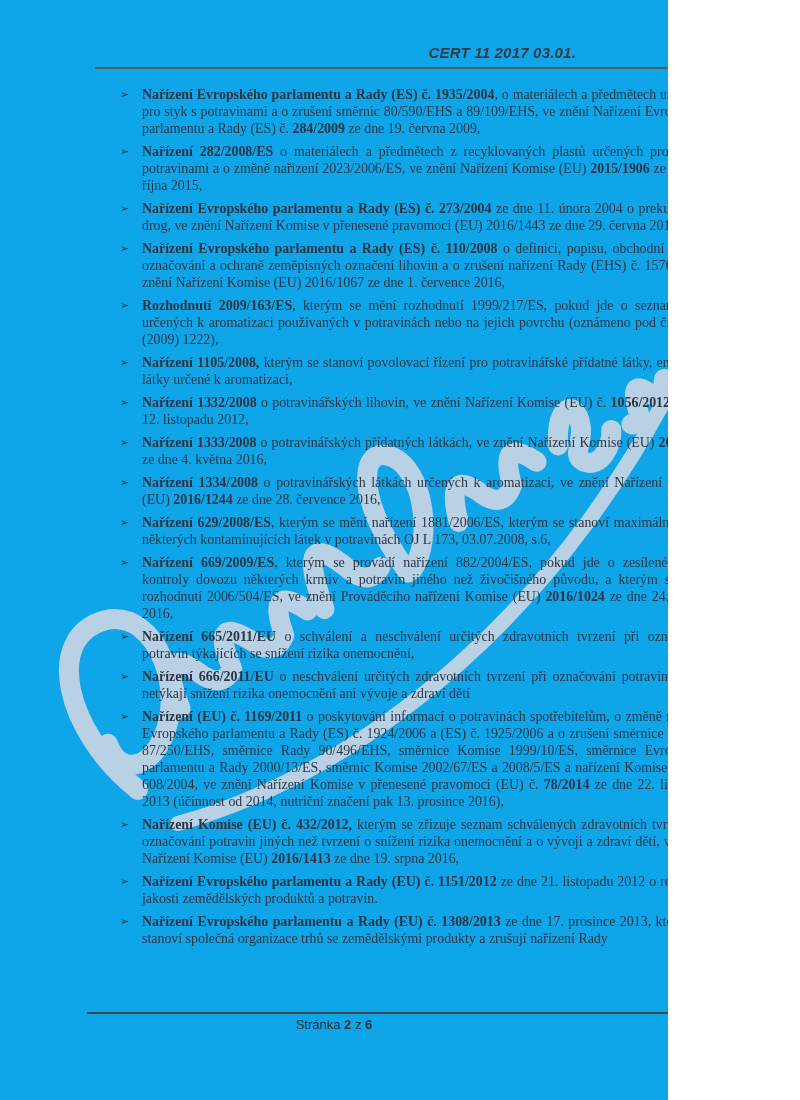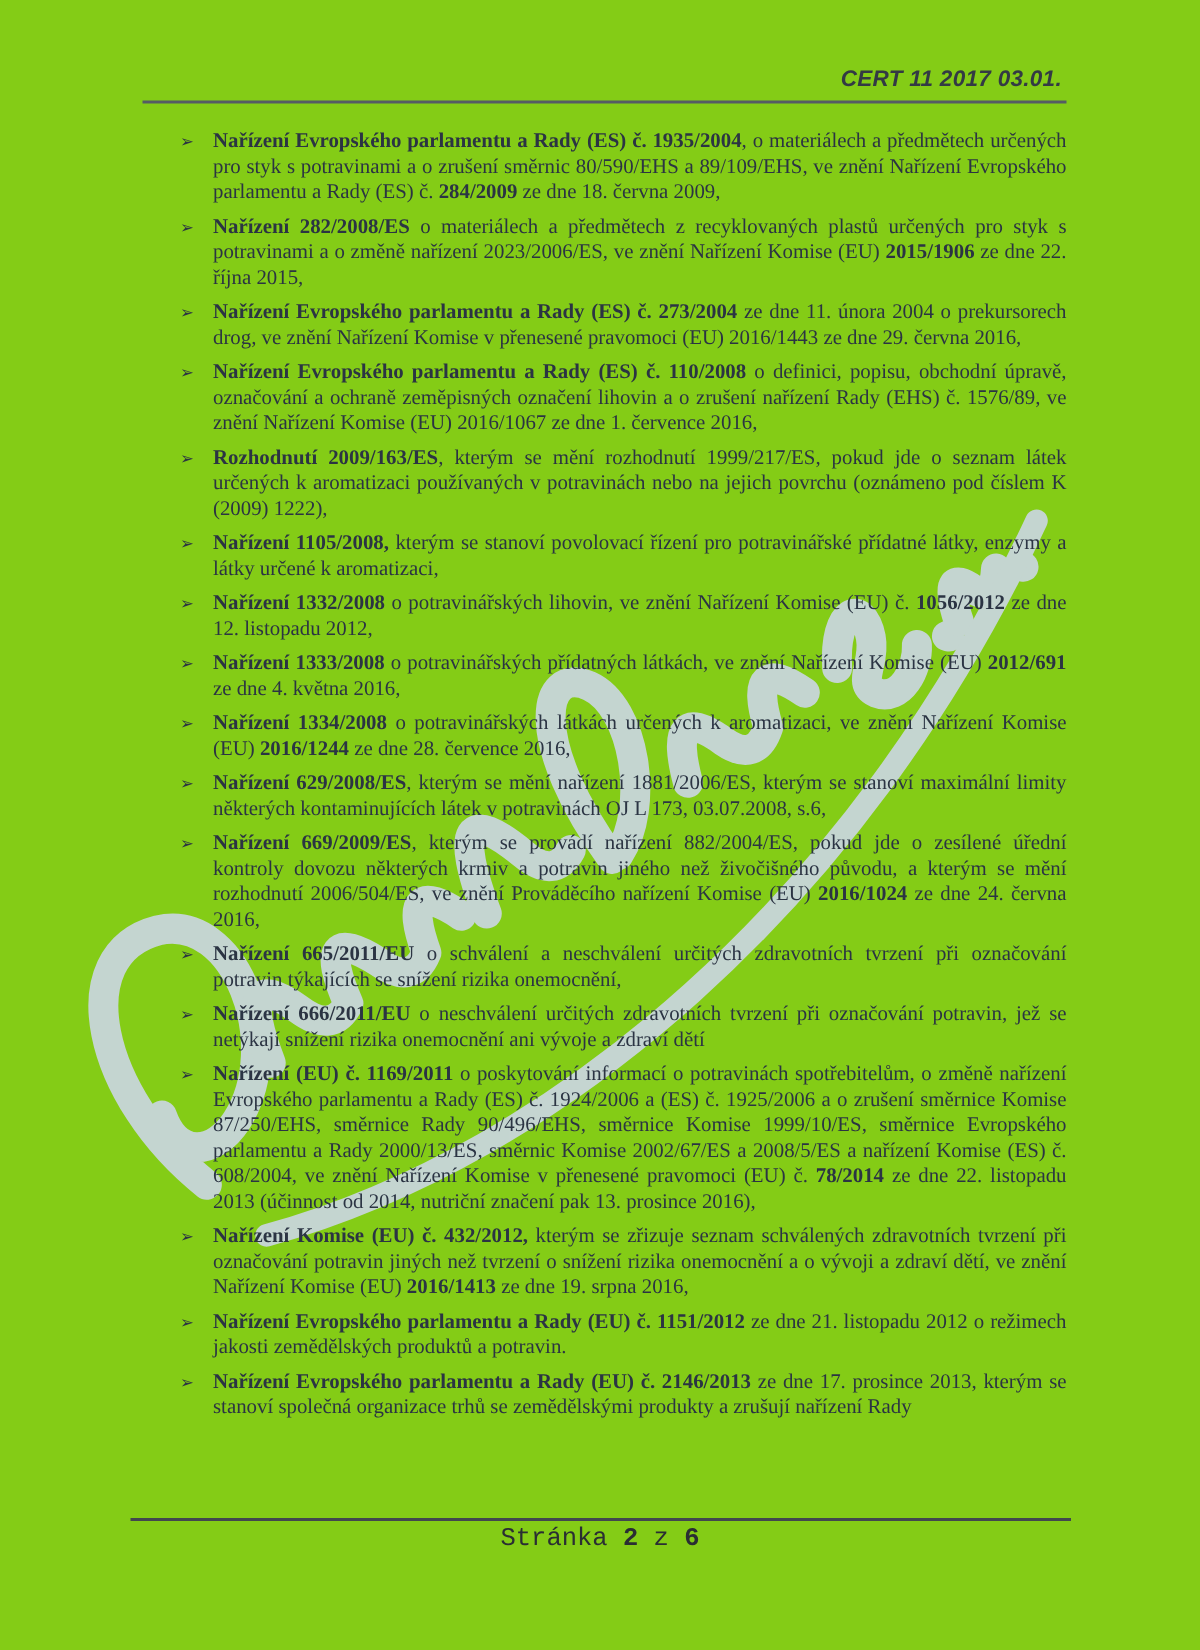--- a/index.html
+++ b/index.html
@@ -1,19 +1,19 @@
 <!DOCTYPE html>
 <html lang="cs"><head>
 <meta charset="utf-8">
 <style>
   html,body{margin:0;padding:0;background:#ffffff;}
   .page{
     position:relative;
-    width:800px;height:1100px;
-    background:#84cc16;
+    width:668px;height:1100px;
+    background:#0ea5e9;
     overflow:hidden;
     font-family:"Liberation Serif", serif;
     color:#2b3443;
   }
   
   .watermark{
     position:absolute;inset:0;
     z-index:0;
     pointer-events:none;
   }
@@ -57,22 +57,22 @@
   .ptext .b{font-weight:bold;}
   
   .footer-rule{
     position:absolute;top:1012px;left:87px;width:627px;height:0;
     border-top:2px solid #42474e;
     z-index:2;
   }
   .page-indicator{
     position:absolute;top:1017px;left:0;right:0;
     text-align:center;
-    font-family:Liberation Mono, monospace;
-    font-size:17px;
+    font-family:Liberation Sans, sans-serif;
+    font-size:13px;
     color:#2a2e33;
     z-index:2;
   }
   .page-indicator .b{font-weight:bold;}
 </style>
 </head>
 <body>
 
 <div class="page">
 
@@ -91,21 +91,21 @@
     </g>
   </svg>
 
   <div class="doc-code">CERT 11 2017 03.01.</div>
   <div class="header-rule"></div>
 
   <div class="content">
     <ul class="reg-list">
         <li class="item">
           <span class="marker">➢</span>
-          <p class="ptext"><span class="b">Nařízení Evropského parlamentu a Rady (ES) č. 1935/2004</span><span>, o materiálech a předmětech určených pro styk s potravinami a o zrušení směrnic 80/590/EHS a 89/109/EHS, ve znění Nařízení Evropského parlamentu a Rady (ES) č. </span><span class="b">284/2009</span><span> ze dne 18. června 2009,</span></p>
+          <p class="ptext"><span class="b">Nařízení Evropského parlamentu a Rady (ES) č. 1935/2004</span><span>, o materiálech a předmětech určených pro styk s potravinami a o zrušení směrnic 80/590/EHS a 89/109/EHS, ve znění Nařízení Evropského parlamentu a Rady (ES) č. </span><span class="b">284/2009</span><span> ze dne 19. června 2009,</span></p>
         </li>
         <li class="item">
           <span class="marker">➢</span>
           <p class="ptext"><span class="b">Nařízení 282/2008/ES</span><span> o materiálech a předmětech z recyklovaných plastů určených pro styk s potravinami a o změně nařízení 2023/2006/ES, ve znění Nařízení Komise (EU) </span><span class="b">2015/1906</span><span> ze dne 22. října 2015,</span></p>
         </li>
         <li class="item">
           <span class="marker">➢</span>
           <p class="ptext"><span class="b">Nařízení Evropského parlamentu a Rady (ES) č. 273/2004</span><span> ze dne 11. února 2004 o prekursorech drog, ve znění Nařízení Komise v přenesené pravomoci (EU) 2016/1443 ze dne 29. června 2016,</span></p>
         </li>
         <li class="item">
@@ -155,21 +155,21 @@
         <li class="item">
           <span class="marker">➢</span>
           <p class="ptext"><span class="b">Nařízení Komise (EU) č. 432/2012,</span><span> kterým se zřizuje seznam schválených zdravotních tvrzení při označování potravin jiných než tvrzení o snížení rizika onemocnění a o vývoji a zdraví dětí, ve znění Nařízení Komise (EU) </span><span class="b">2016/1413</span><span> ze dne 19. srpna 2016,</span></p>
         </li>
         <li class="item">
           <span class="marker">➢</span>
           <p class="ptext"><span class="b">Nařízení Evropského parlamentu a Rady (EU) č. 1151/2012</span><span> ze dne 21. listopadu 2012 o režimech jakosti zemědělských produktů a potravin.</span></p>
         </li>
         <li class="item">
           <span class="marker">➢</span>
-          <p class="ptext"><span class="b">Nařízení Evropského parlamentu a Rady (EU) č. 2146/2013</span><span> ze dne 17. prosince 2013, kterým se stanoví společná organizace trhů se zemědělskými produkty a zrušují nařízení Rady</span></p>
+          <p class="ptext"><span class="b">Nařízení Evropského parlamentu a Rady (EU) č. 1308/2013</span><span> ze dne 17. prosince 2013, kterým se stanoví společná organizace trhů se zemědělskými produkty a zrušují nařízení Rady</span></p>
         </li>
       </ul>
   </div>
 
   <div class="footer-rule"></div>
   <div class="page-indicator">
     <span>Stránka</span>&nbsp;<span class="b">2</span>
     <span>z</span>
     <span class="b">6</span>
   </div>

